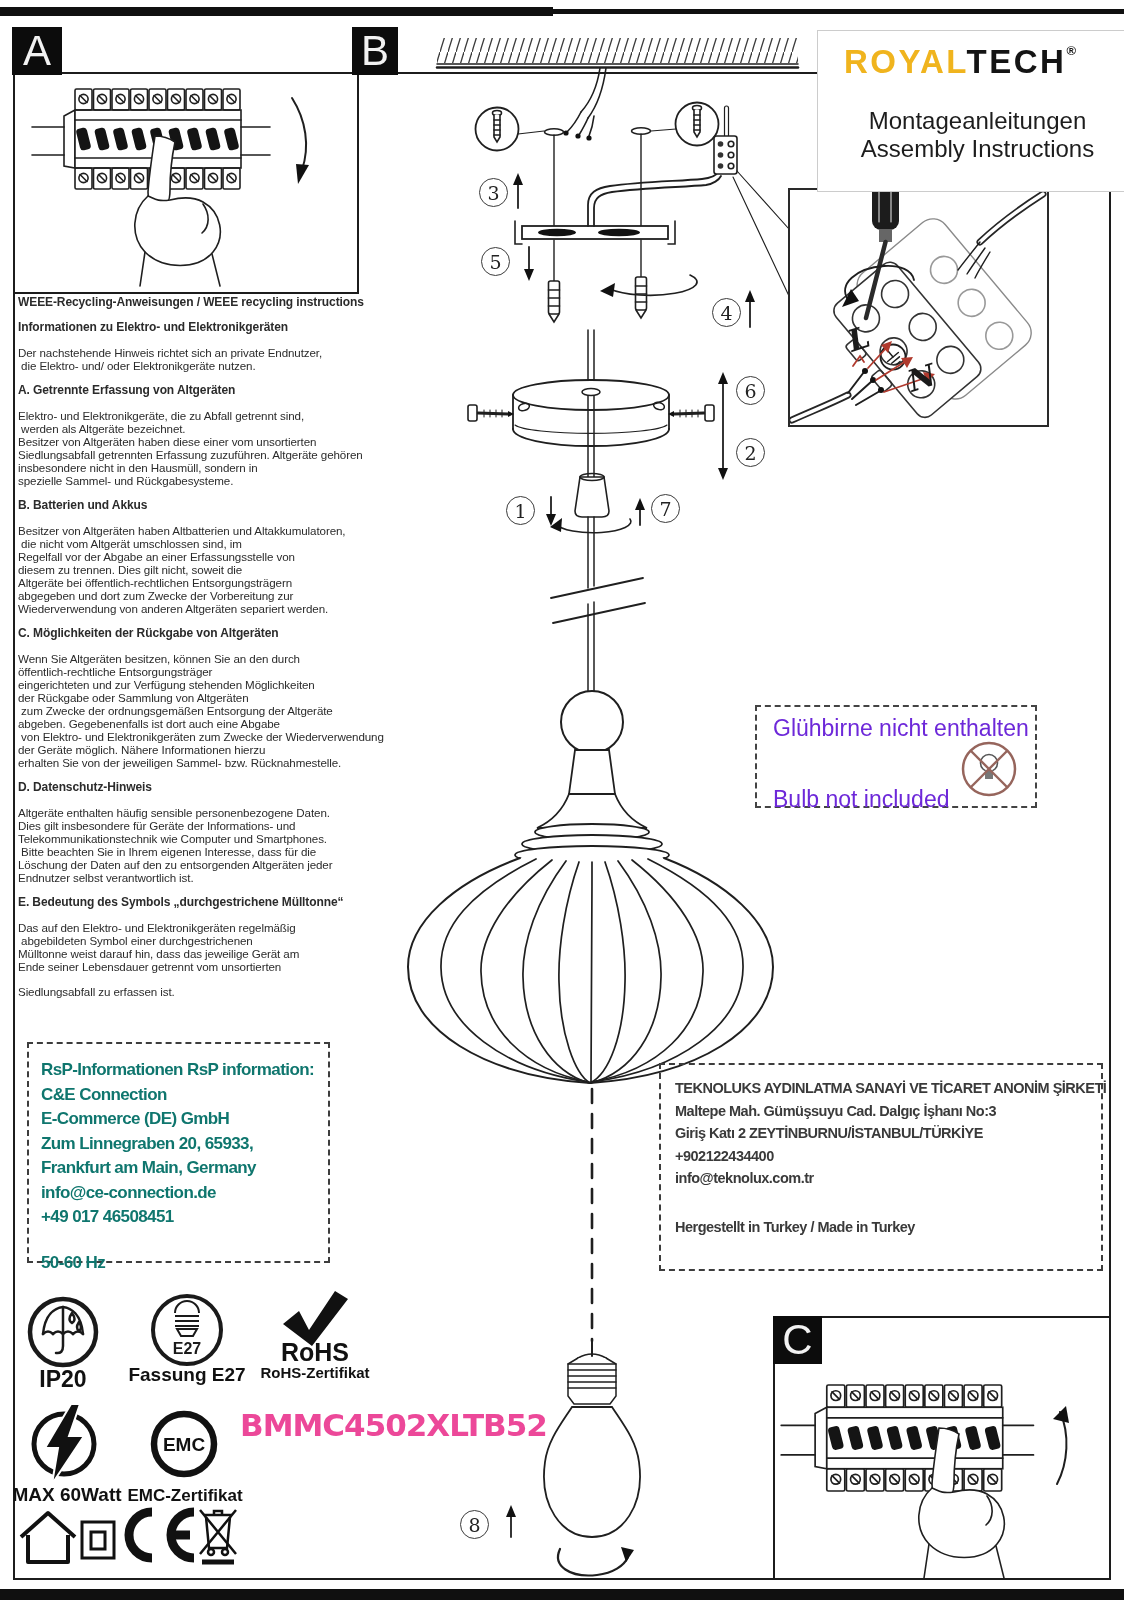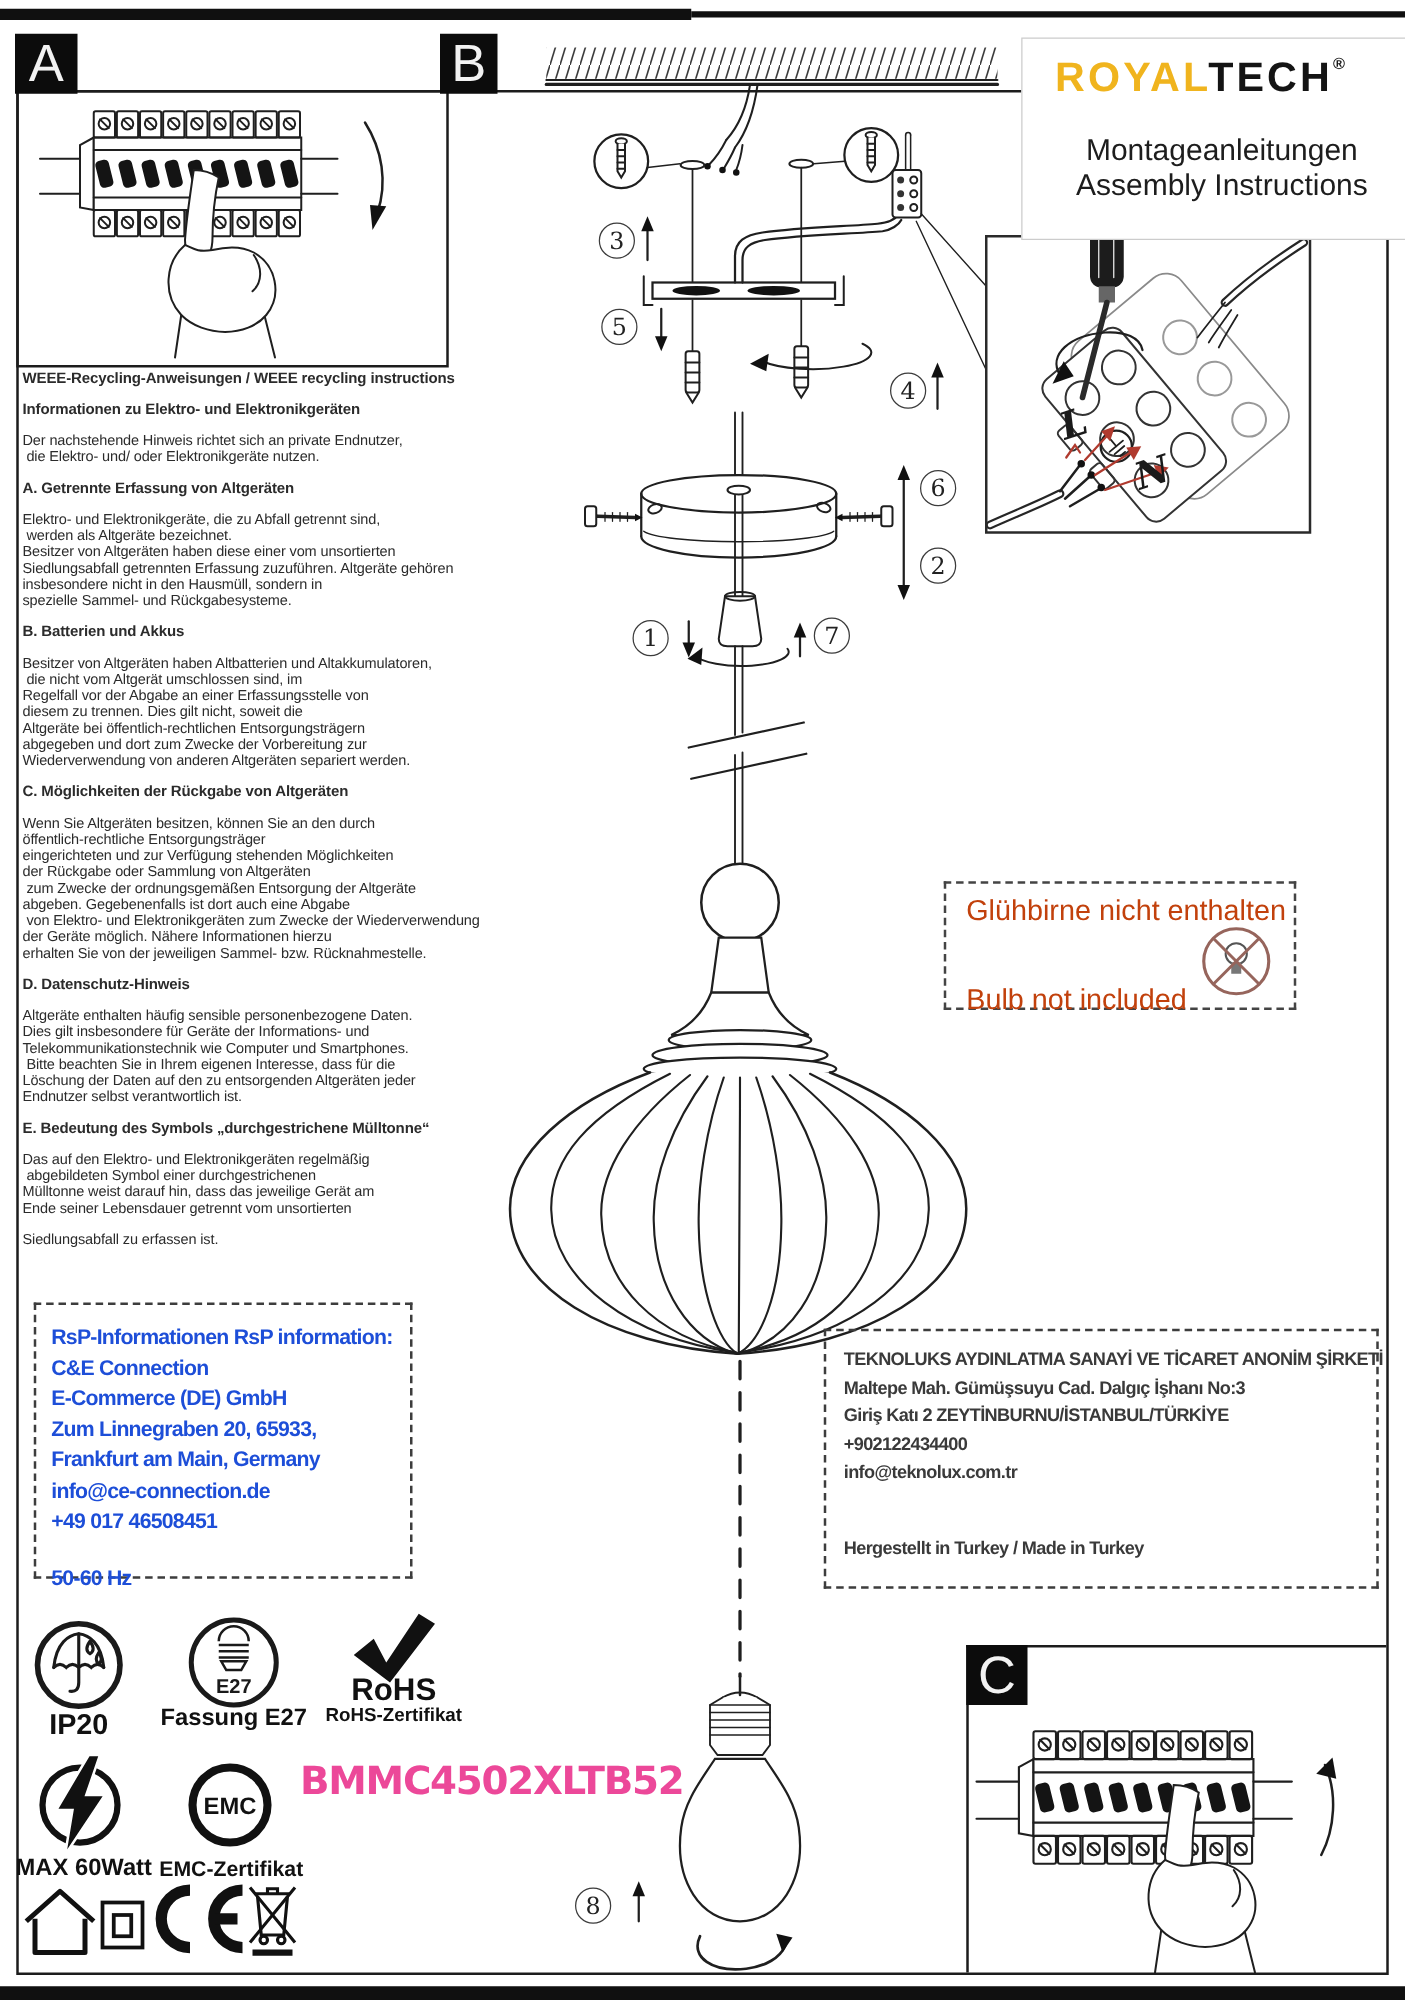--- a/index.html
+++ b/index.html
@@ -19,29 +19,29 @@
   .brand .b2{color:#141414;}
   .brand .reg{font-size:13px;vertical-align:18px;letter-spacing:0;color:#141414;}
   .subtitle{position:absolute;left:0;width:100%;text-align:center;font-size:24px;color:#1d1d1d;}
   .weee{left:18px;top:296px;width:430px;font-size:11.6px;line-height:13px;color:#2b2b2b;letter-spacing:-0.1px;}
   .weee div{white-space:pre;}
   .weee .h{font-weight:bold;font-size:12px;margin:12px 0;}
   .weee .h:first-child{margin-top:0;}
   .weee .g{margin-top:12px;}
   .dashed{border:2px dashed #3d3d3d;}
   .rsp{left:27px;top:1042px;width:303px;height:221px;padding:14px 0 0 12px;box-sizing:border-box;
-       font-size:17px;line-height:24.5px;font-weight:bold;color:#1d4ed8;letter-spacing:-0.6px;}
+       font-size:17px;line-height:24.5px;font-weight:bold;color:#0f766e;letter-spacing:-0.6px;}
   .rsp div{white-space:pre;}
   .rsp .g{margin-top:21px;}
   .man{left:659px;top:1063px;width:444px;height:208px;padding:12px 0 0 14px;box-sizing:border-box;
        font-size:14.5px;line-height:22.5px;font-weight:bold;color:#3a3a3a;letter-spacing:-0.5px;}
   .man div{white-space:pre;}
-  .man .g{margin-top:38px;}
+  .man .g{margin-top:26px;}
   .note-box{left:755px;top:705px;width:282px;height:103px;background:#fff;box-sizing:border-box;
-      border:2px dashed #444;font-size:23px;color:#c2410c;}
+      border:2px dashed #444;font-size:23px;color:#6d28d9;}
   .note-l1{position:absolute;left:16px;top:8px;white-space:nowrap;}
   .note-l2{position:absolute;left:16px;top:43px;white-space:nowrap;margin-top:36px;}
   .num{position:absolute;z-index:2;width:27px;height:27px;border:1.5px solid #3c3c3c;border-radius:50%;
        display:flex;align-items:center;justify-content:center;background:transparent;
        font-family:"DejaVu Serif",serif;font-size:19px;color:#222;}
   .iconlab{position:absolute;z-index:2;text-align:center;font-weight:bold;color:#111;}
   .model{left:240px;top:1407px;font-size:31px;font-weight:bold;color:#ec4899;font-family:"DejaVu Sans",sans-serif;letter-spacing:-1px;}
 </style>
 </head>
 <body>

